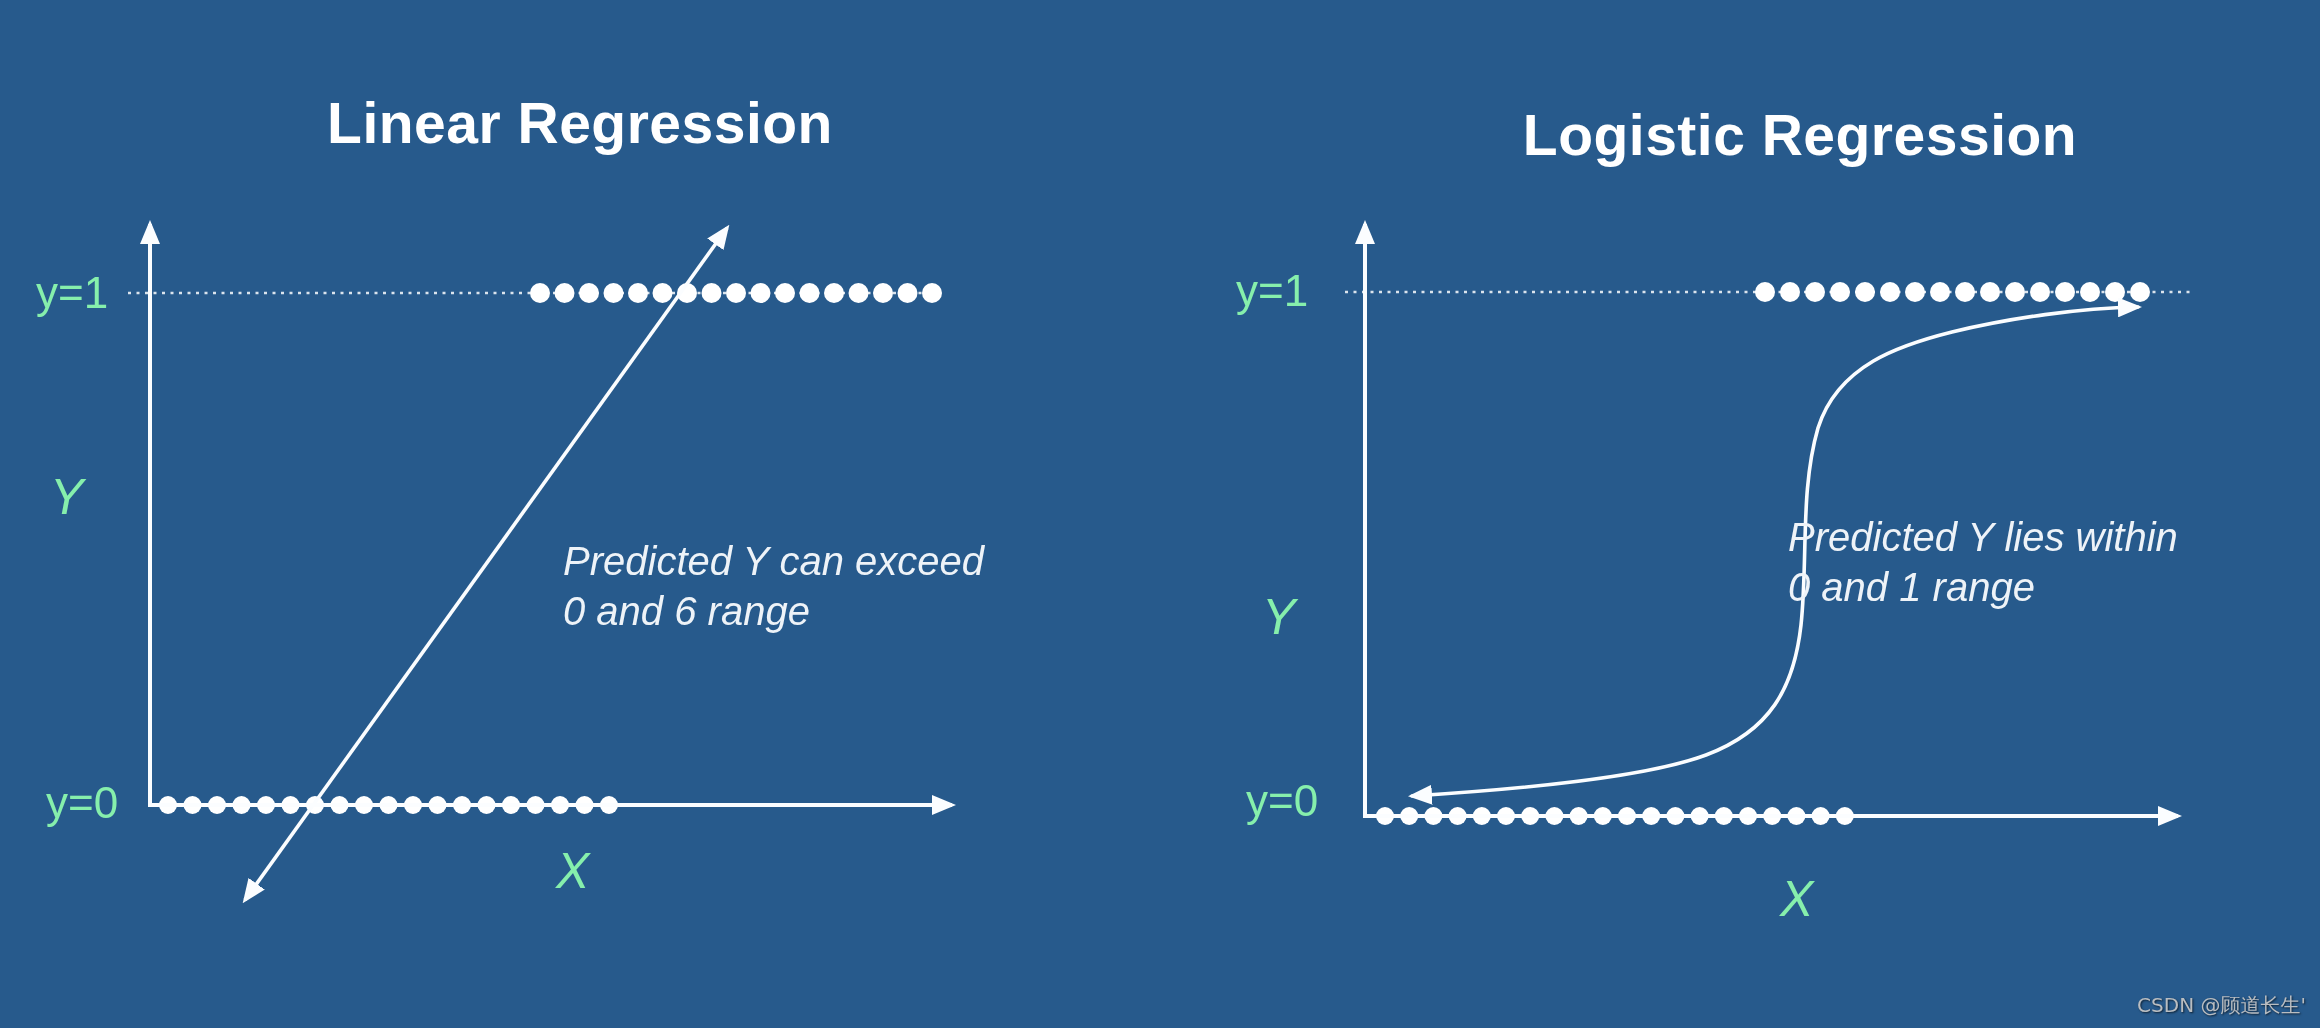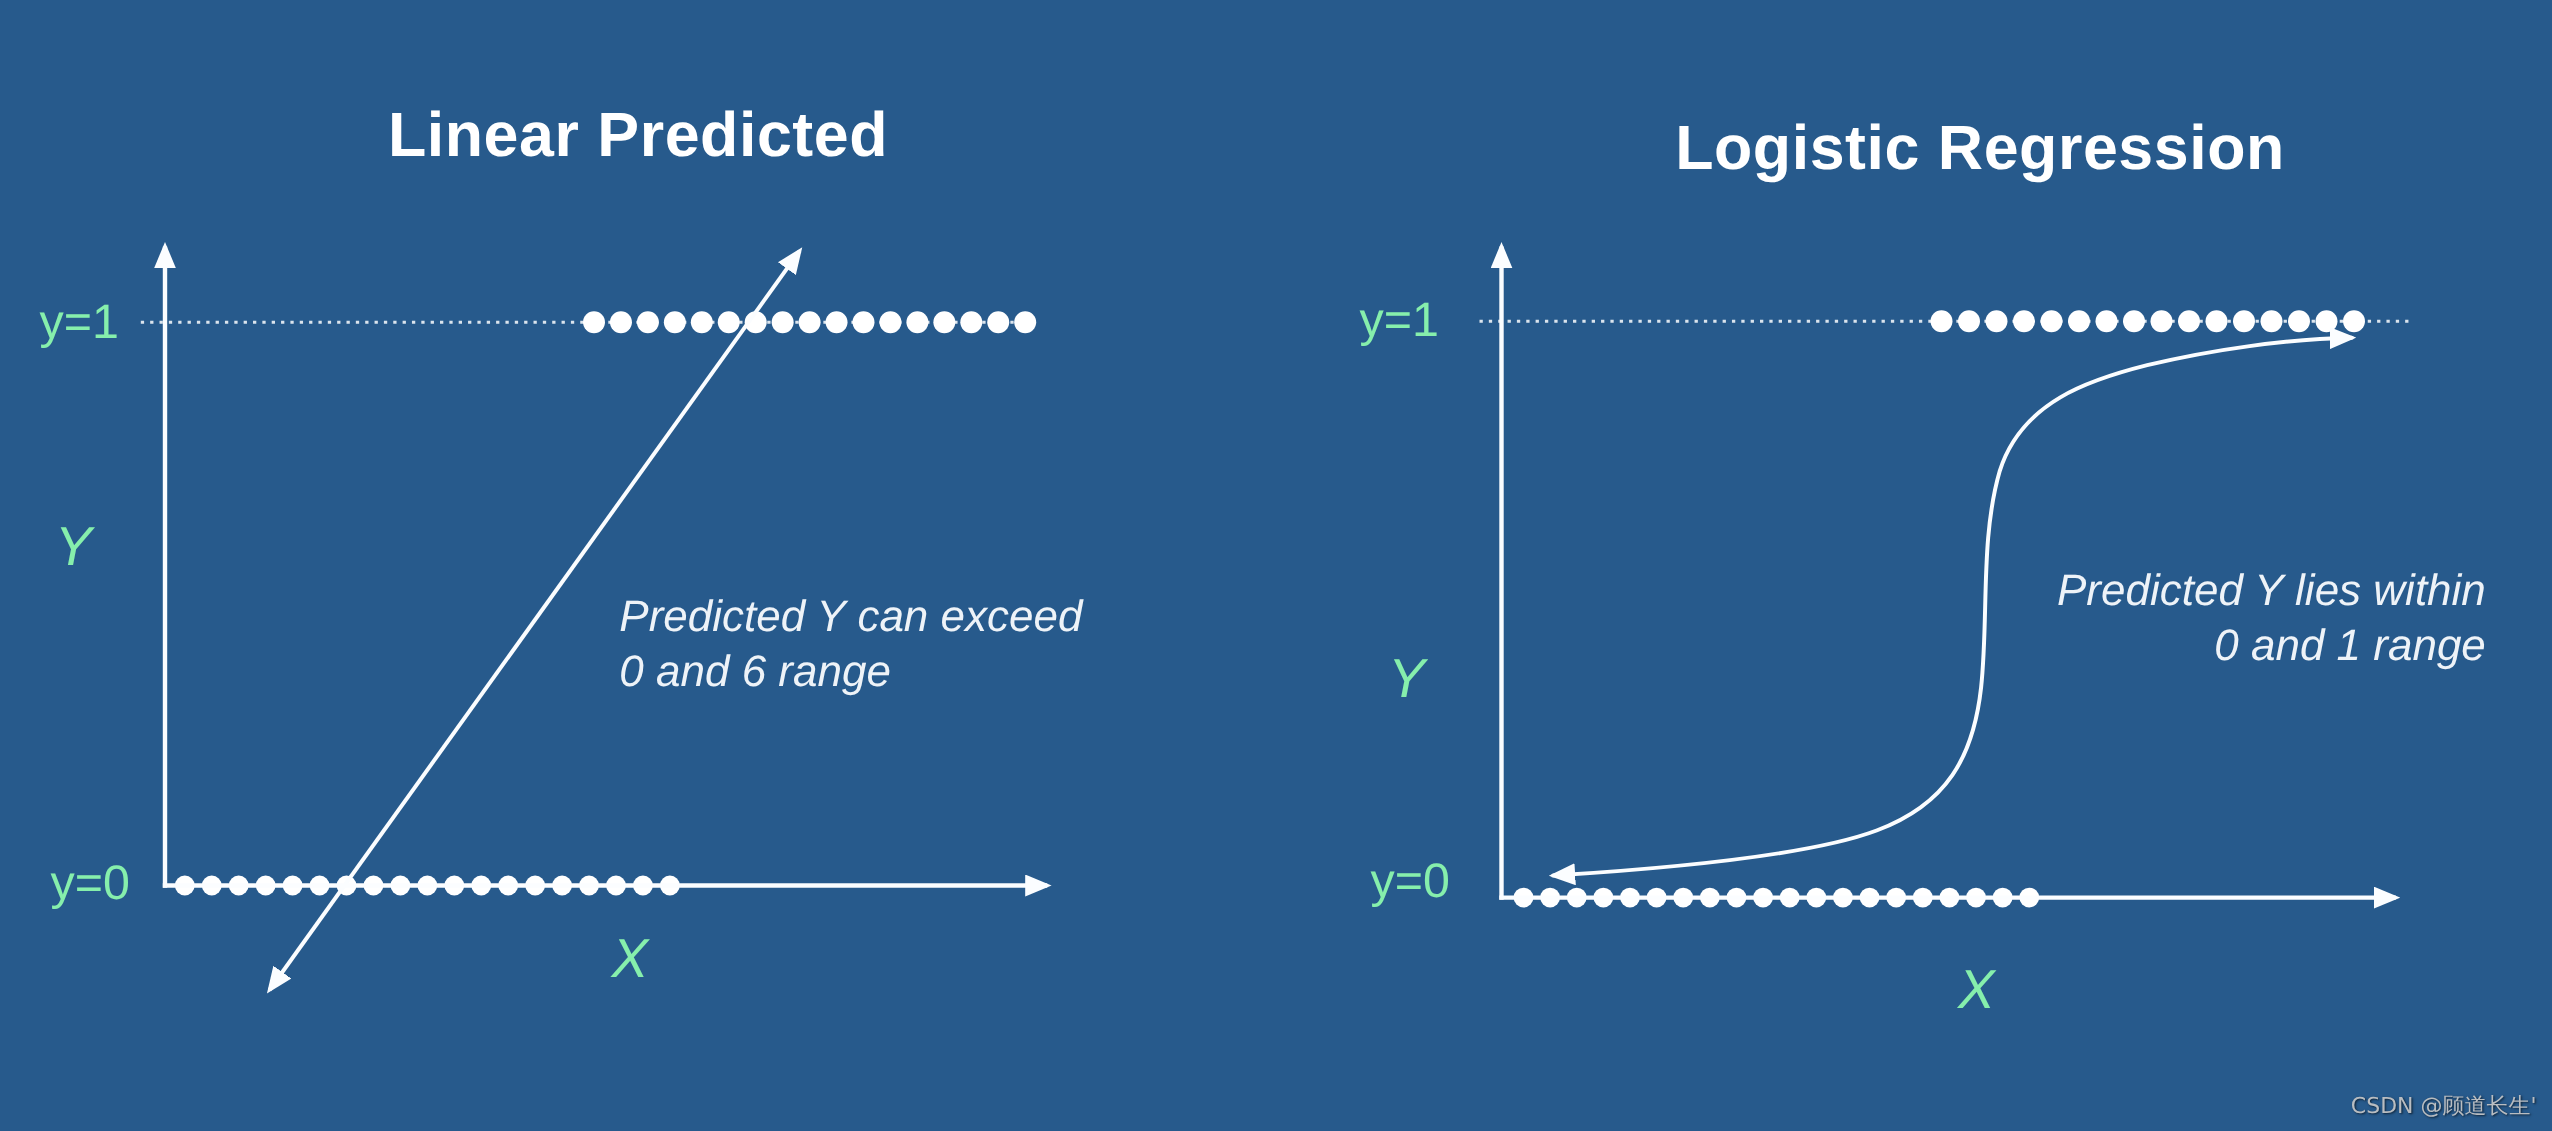--- a/index.html
+++ b/index.html
@@ -24,21 +24,21 @@
   }
   #l-y1{left:36px;top:268px;}
   #l-Y{left:50px;top:468px;}
   #l-y0{left:46px;top:778px;}
   #l-X{left:556px;top:842px;}
   #l-note{left:563px;top:536px;}
   #r-y1{left:1236px;top:266px;}
   #r-Y{left:1262px;top:588px;}
   #r-y0{left:1246px;top:776px;}
   #r-X{left:1780px;top:870px;}
-  #r-note{left:1870px;top:512px;text-align:right;}
+  #r-note{left:1788px;top:512px;}
   .watermark{
     position:absolute;right:14px;top:992px;font-size:20px;
     color:#b9bdc1;text-shadow:1px 1px 2px rgba(0,0,0,0.65);
     font-family:"DejaVu Sans","Liberation Sans",sans-serif;
   }
 </style>
 </head>
 <body>
 
 <div class="stage">
@@ -128,21 +128,21 @@
         <circle cx="1772.2" cy="816" r="9" fill="#ffffff"></circle>
         <circle cx="1796.4" cy="816" r="9" fill="#ffffff"></circle>
         <circle cx="1820.6" cy="816" r="9" fill="#ffffff"></circle>
         <circle cx="1844.8" cy="816" r="9" fill="#ffffff"></circle>
         <line x1="1363" y1="816" x2="2178" y2="816" stroke="#fbfdff" stroke-width="4" marker-end="url(#arrow)"></line>
         <line x1="1365" y1="818" x2="1365" y2="224" stroke="#fbfdff" stroke-width="4" marker-end="url(#arrow)"></line>
         <path d="M 1412 796 C 1540 788 1650 776 1706 755 C 1770 731 1794 688 1801 625 C 1808 560 1800 490 1818 428 C 1838 365 1900 345 1952 332 C 2010 318 2080 308 2138 307" fill="none" stroke="#fbfdff" stroke-width="3.6" stroke-linecap="round" marker-start="url(#arrow)" marker-end="url(#arrow)"></path>
       </g>
   </svg>
 
-  <div class="title left">Linear Predicted</div>
+  <div class="title left">Linear Regression</div>
   <div class="title right">Logistic Regression</div>
 
   <div class="lbl axis-eq" id="l-y1">y=1</div>
   <div class="lbl axis-var" id="l-Y">Y</div>
   <div class="lbl axis-eq" id="l-y0">y=0</div>
   <div class="lbl axis-var" id="l-X">X</div>
   <div class="note" id="l-note">Predicted Y can exceed
 0 and 6 range</div>
 
   <div class="lbl axis-eq" id="r-y1">y=1</div>

